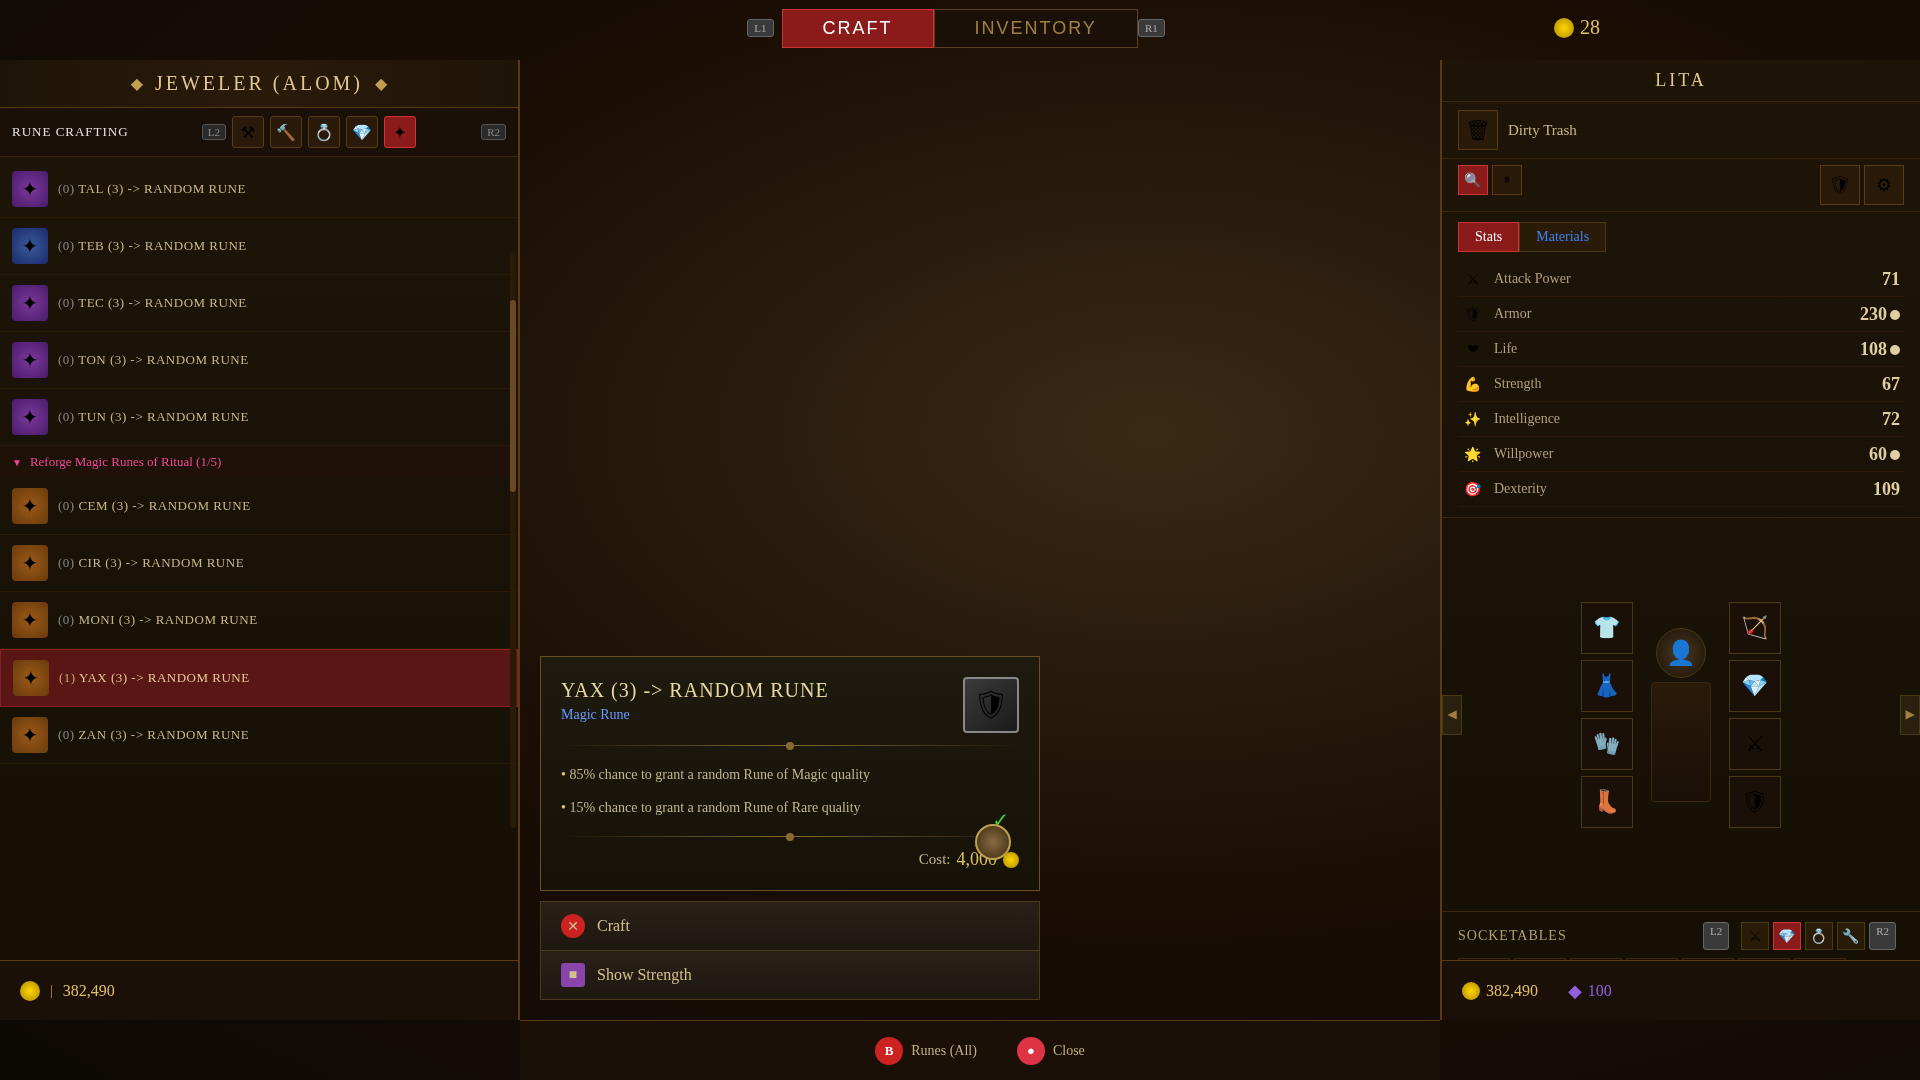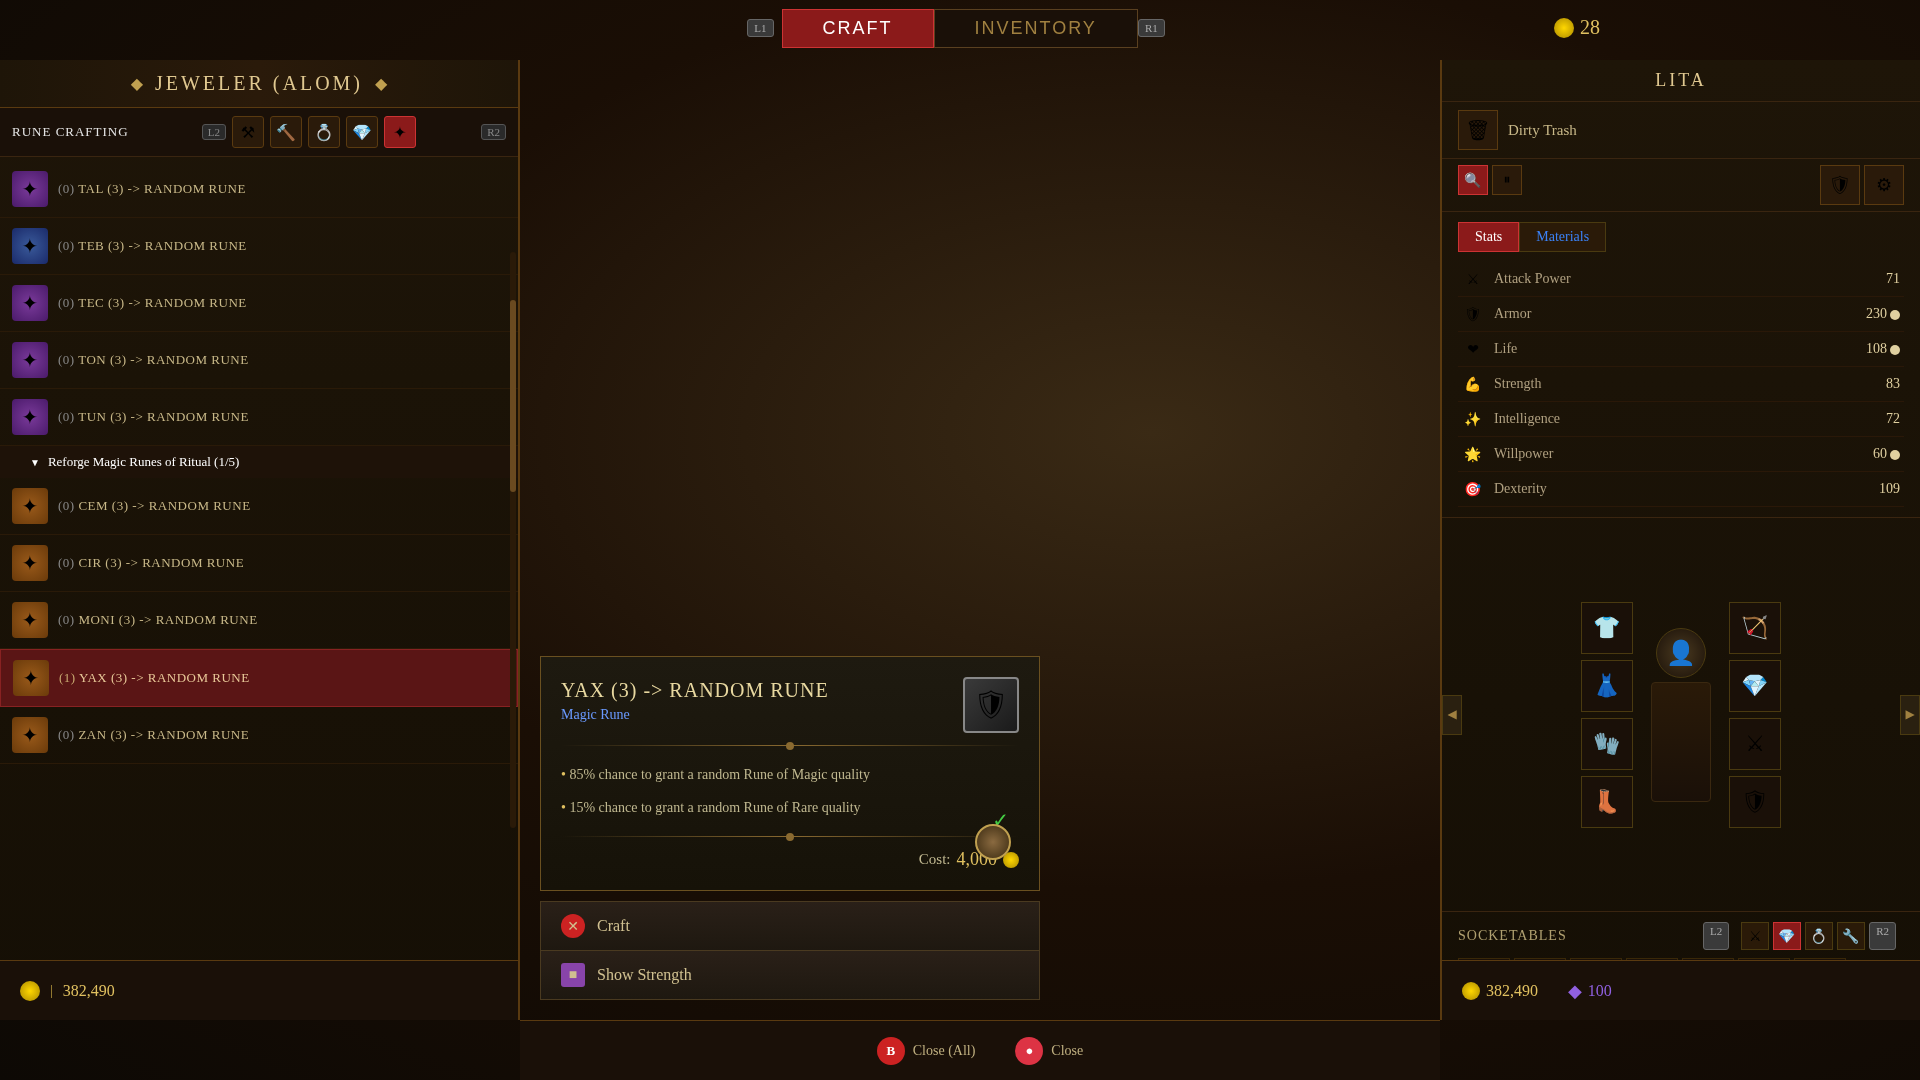--- a/index.html
+++ b/index.html
@@ -189,23 +189,23 @@
     .craft-text {
       color: #c8b888;
       font-size: 13px;
       letter-spacing: 0.5px;
       text-transform: uppercase;
     }
 
     .section-header {
       display: flex;
       align-items: center;
-      padding: 8px 30px;
+      padding: 8px 12px;
       background: #1e1208;
-      color: #ffffff;
+      color: #ec4899;
       font-size: 13px;
       cursor: pointer;
     }
     .section-header::before {
       content: '▼';
       margin-right: 8px;
       font-size: 10px;
     }
 
     
@@ -484,22 +484,22 @@
       justify-content: center;
       font-size: 14px;
     }
     .stat-name {
       color: #b0a080;
       font-size: 14px;
       flex: 1;
     }
     .stat-value {
       color: #e0d0a0;
-      font-size: 14px;
-      font-weight: normal;
+      font-size: 18px;
+      font-weight: bold;
     }
     .stat-value .circle-indicator {
       display: inline-block;
       width: 10px;
       height: 10px;
       background: #e0d0a0;
       border-radius: 50%;
       margin-left: 3px;
       vertical-align: middle;
     }
@@ -847,21 +847,21 @@
     <div class="action-btn">
       <div class="action-btn-icon btn-icon-sq">■</div>
       <span>Show Strength</span>
     </div>
   </div>
 </div>
 
 <div class="bottom-action-bar" style="left:520px;right:480px;width:auto;">
   <div class="bottom-btn">
     <div class="circle-btn b-btn">B</div>
-    <span>Close (All)</span>
+    <span>Runes (All)</span>
   </div>
   <div class="bottom-btn">
     <div class="circle-btn circle-btn-r" style="background:#dd3344;">●</div>
     <span>Close</span>
   </div>
 </div>
 
 <div class="right-panel">
   <div class="char-header">
     <span class="char-name">LITA</span>
@@ -902,21 +902,21 @@
 
     <div class="stat-row">
       <div class="stat-icon">❤</div>
       <span class="stat-name">Life</span>
       <span class="stat-value">108<span class="circle-indicator"></span></span>
     </div>
 
     <div class="stat-row">
       <div class="stat-icon">💪</div>
       <span class="stat-name">Strength</span>
-      <span class="stat-value">83</span>
+      <span class="stat-value">67</span>
     </div>
 
     <div class="stat-row">
       <div class="stat-icon">✨</div>
       <span class="stat-name">Intelligence</span>
       <span class="stat-value">72</span>
     </div>
 
     <div class="stat-row">
       <div class="stat-icon">🌟</div>

